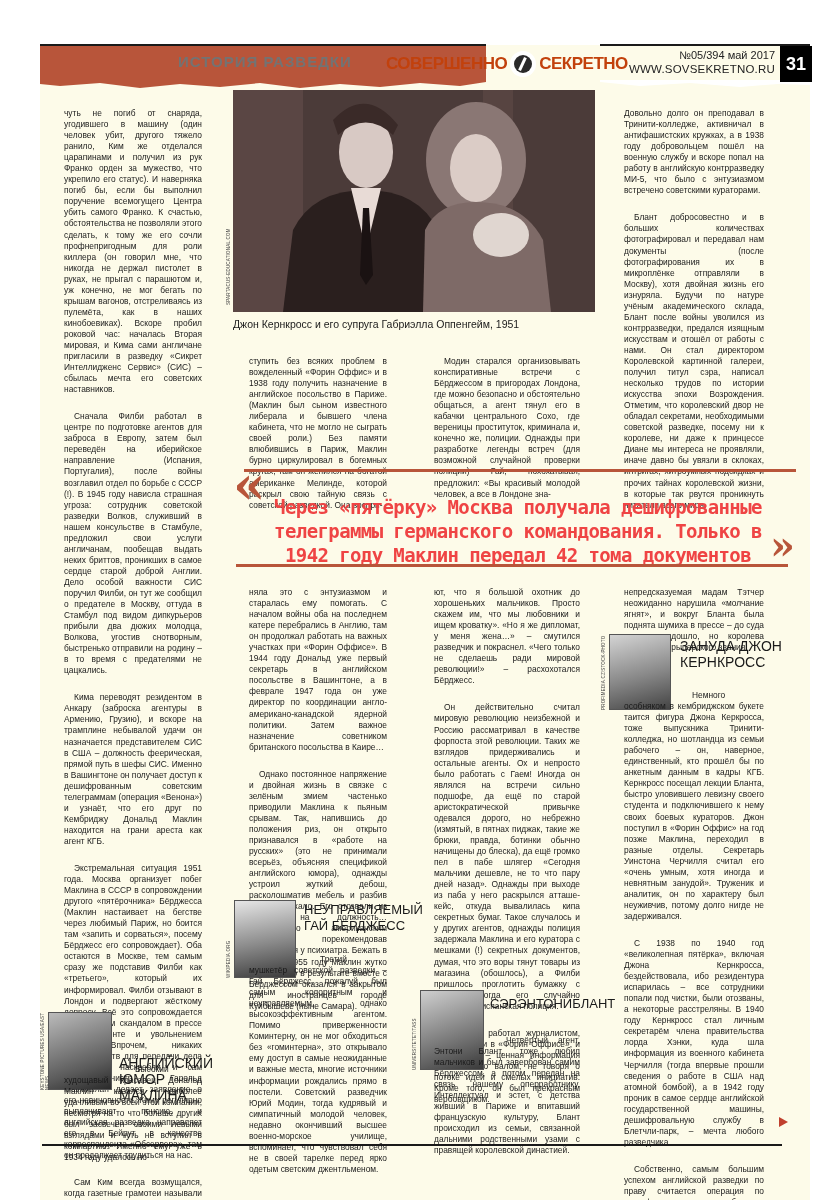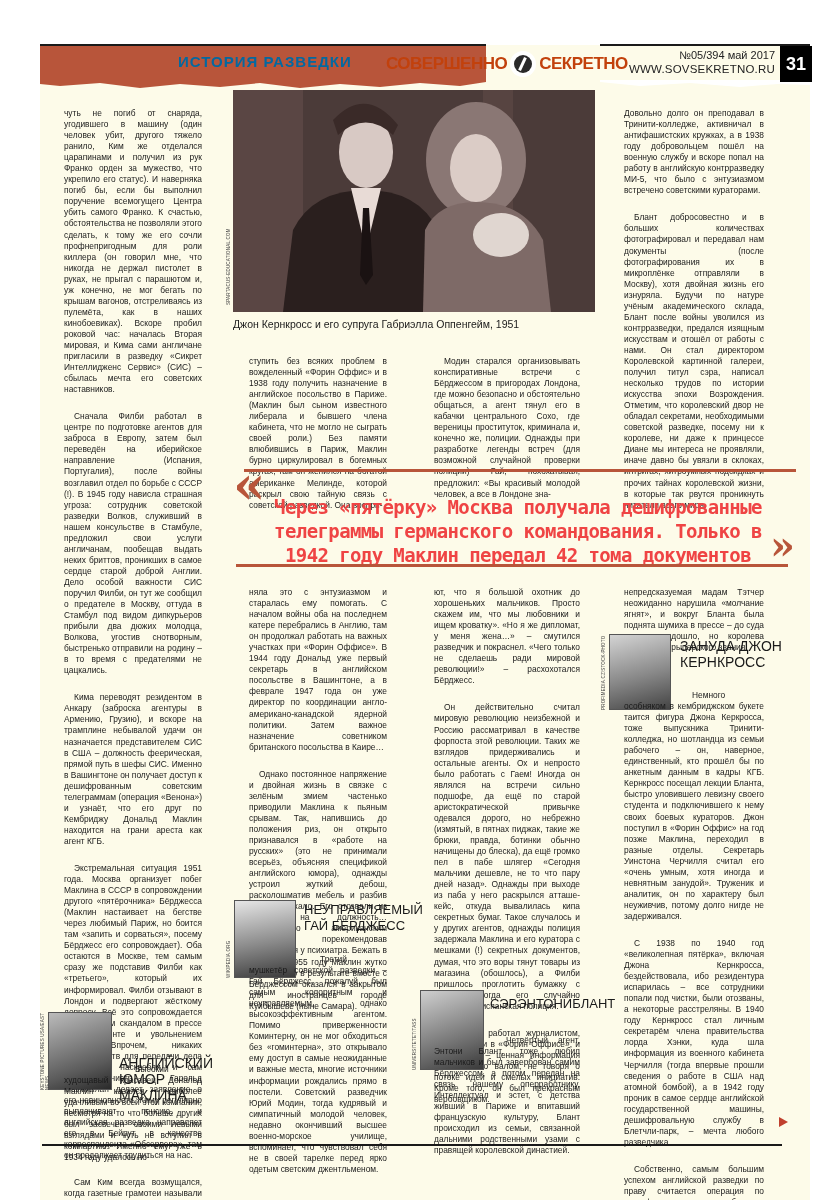--- a/index.html
+++ b/index.html
@@ -3,21 +3,21 @@
 <meta charset="utf-8">
 <style>
   html, body { margin:0; padding:0; }
   body { width:826px; height:1200px; background:#ffffff; position:relative; overflow:hidden;
          font-family:"DejaVu Sans", sans-serif; color:#1a1a1a; }
   .page { position:absolute; left:40px; top:45px; width:770px; height:1160px; background:#fdfbe9; }
   
   .hdr-top-line { position:absolute; left:40px; top:44px; width:446px; height:2px; background:#1a1a1a; }
   .hdr-band { position:absolute; left:40px; top:46px; width:446px; height:36px; background:#b8553a; }
   .hdr-torn { position:absolute; left:40px; top:80px; width:770px; height:10px; }
-  .hdr-section { position:absolute; left:178px; top:53px; width:180px; color:#0369a1;
+  .hdr-section { position:absolute; left:178px; top:53px; width:180px; color:#737373;
                  font-family:"Liberation Sans", sans-serif; font-size:15px; font-weight:bold; letter-spacing:1px; }
   .hdr-logo { position:absolute; left:386px; top:49px; height:30px; display:flex; align-items:center; gap:3px; color:#c2410c;
               font-family:"Liberation Sans", sans-serif; font-weight:bold; font-size:17px; letter-spacing:-0.5px; }
   .logo-mark { width:26px; height:26px; border-radius:50%; background:#fff; position:relative; }
   .logo-mark::before { content:""; position:absolute; left:4px; top:4px; width:18px; height:18px; border-radius:50%; background:#2a2a2a; }
   .logo-mark::after { content:""; position:absolute; left:11px; top:6px; width:3px; height:14px; background:#fff; transform:rotate(25deg); }
   .hdr-meta { position:absolute; left:600px; top:48px; width:175px; text-align:right;
               font-family:"Liberation Sans", sans-serif; font-size:11px; line-height:14px; color:#222; }
   .hdr-meta .url { font-size:11.5px; letter-spacing:0.2px; }
   .hdr-page { position:absolute; left:780px; top:46px; width:32px; height:36px; background:#000000; color:#fff;

